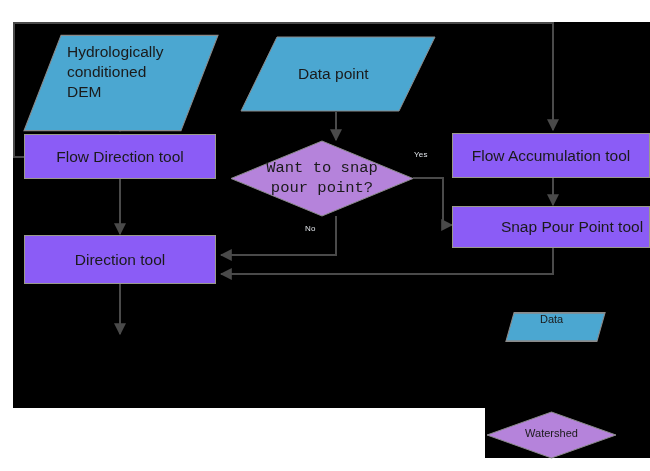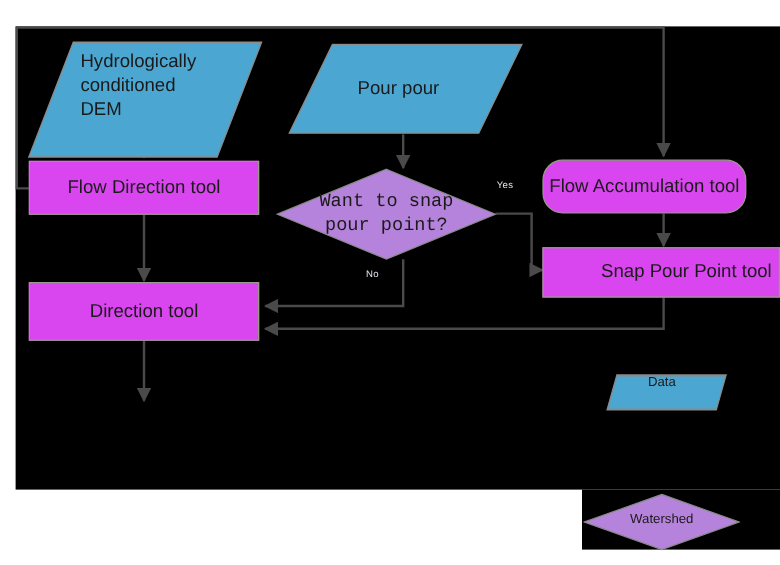--- a/index.html
+++ b/index.html
@@ -50,21 +50,21 @@
   
   .node {
     position: absolute;
     box-sizing: border-box;
     display: flex;
     align-items: center;
     color: #1a1a1a;
   }
 
   .proc {
-    background: #d946ef;
+    background: #8b5cf6;
     border: 1px solid #9a9a8a;
     justify-content: center;
     text-align: right;
   }
 
   .para-wrap {
     position: absolute;
   }
   .para-shape {
     position: absolute;
@@ -146,28 +146,28 @@
     </svg>
     <div class="para-label t-lg" style="left:44px; top:8px;">Hydrologically
 conditioned
 DEM</div>
   </div>
 
   <div class="para-wrap" style="left:240px; top:36px; width:196px; height:76px;">
     <svg class="para-shape" viewBox="0 0 196 76" preserveAspectRatio="none">
       <polygon points="37,1 195,1 159,75 1,75" fill="#4ba7d1" stroke="#8a8a8a" stroke-width="1"></polygon>
     </svg>
-    <div class="para-label t-lg" style="left:58px; top:28px;">Pour pour</div>
+    <div class="para-label t-lg" style="left:58px; top:28px;">Data point</div>
   </div>
 
   <div class="node proc t-lg" style="left:24px; top:134px; width:192px; height:45px;">
     <span>Flow Direction tool</span>
   </div>
 
-  <div class="node proc t-lg" style="left:452px; top:133px; width:170px; height:45px;border-radius:17px;">
+  <div class="node proc t-lg" style="left:452px; top:133px; width:198px; height:45px;">
     <span>Flow Accumulation tool</span>
   </div>
 
   <div class="node proc t-lg" style="left:452px; top:206px; width:198px; height:42px;padding-left:42px;">
     <span>Snap Pour Point tool</span>
   </div>
 
   <div class="node proc t-lg" style="left:24px; top:235px; width:192px; height:49px;">
     <span>Direction tool</span>
   </div>

